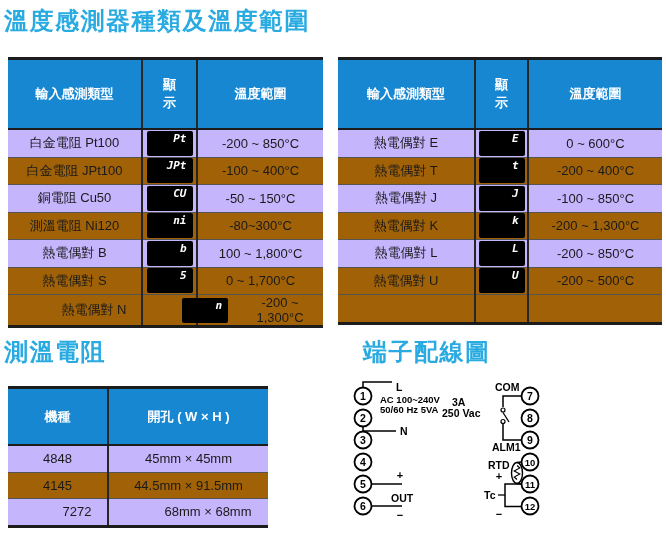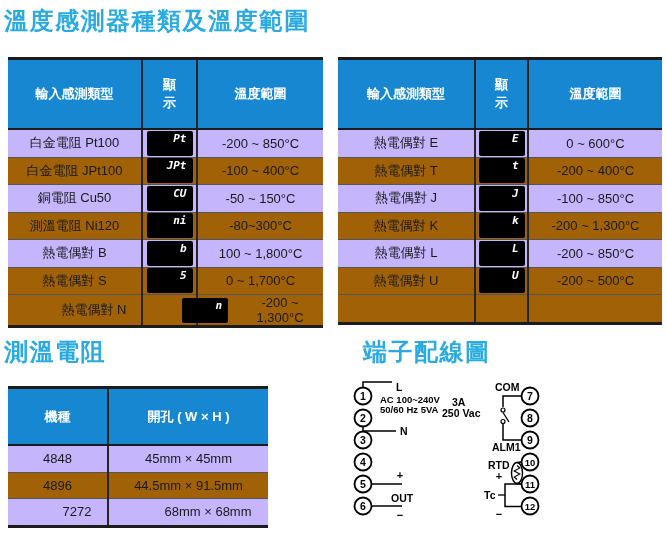--- a/index.html
+++ b/index.html
@@ -177,21 +177,21 @@
       <th>機種</th>
       <th class="vline">開孔 ( W × H )</th>
     </tr>
   </thead>
   <tbody id="tbody-cutout">
       <tr>
         <td>4848</td>
         <td class="vline">45mm × 45mm</td>
       </tr>
       <tr class="stripe">
-        <td>4896</td>
+        <td>4145</td>
         <td class="vline">44.5mm × 91.5mm</td>
       </tr>
       <tr>
         <td>7272</td>
         <td class="vline">68mm × 68mm</td>
       </tr>
     </tbody>
 </table>
 
 <div class="title" id="wiring-title">端子配線圖</div>

